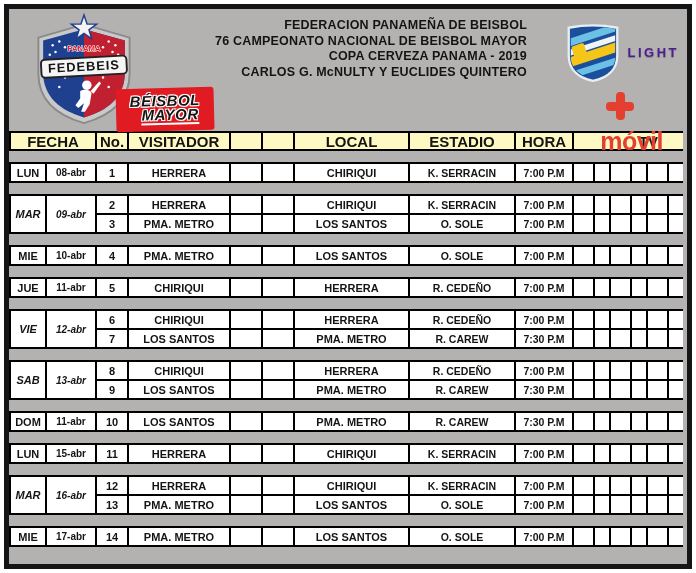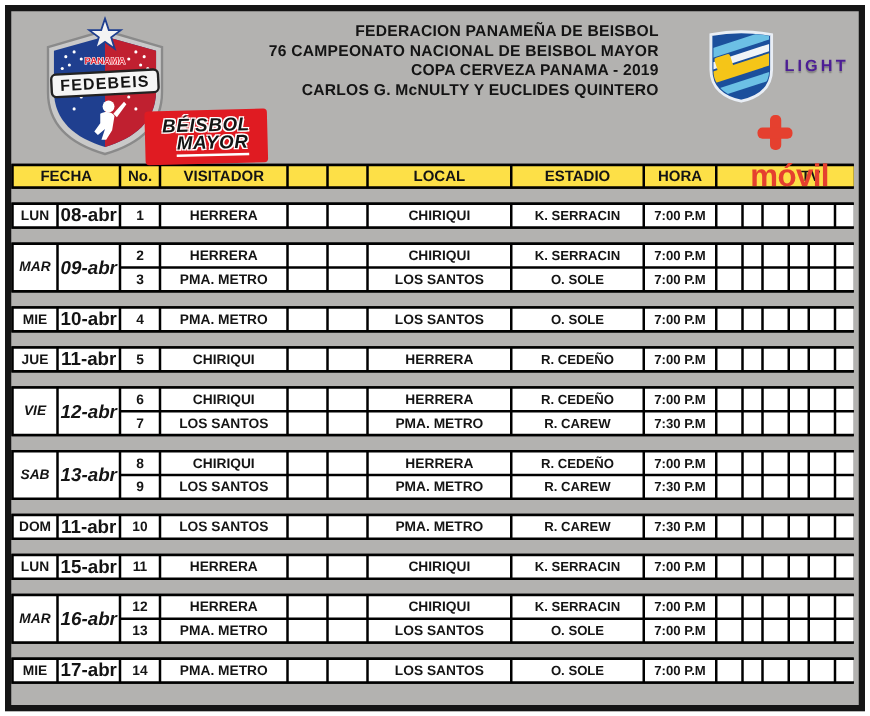--- a/index.html
+++ b/index.html
@@ -39,25 +39,25 @@
   .schedule { padding:0; }
   .block {
     display:grid;
     grid-template-columns:34px 48px 30px 100px 30px 30px 113px 104px 56px 19px 14px 19px 14px 19px 14px;
     gap:2px; background:#000; border:2px solid #000; margin-bottom:11px;
     grid-auto-rows:17px; width:674px; box-sizing:border-box;
   }
   .block.header-row { grid-auto-rows:16px; }
   .cell { background:#fff; display:flex; align-items:center; justify-content:center;
           font-weight:bold; font-size:11px; color:#141414; overflow:hidden; white-space:nowrap; }
-  .header-row .cell { background:#fde047; font-size:12px; }
+  .header-row .cell { background:#fef9c3; font-size:15px; }
   .span-fecha { grid-column:1 / span 2; }
   .span-tv { grid-column:10 / span 6;padding-left:40px; }
   .span2 { grid-row:span 2;font-style:italic; }
-  .cell.date { font-size:15px; }
+  .cell.date { font-size:10px; }
   .cell.estadio, .cell.hora { font-size:10.5px; }
 </style>
 </head>
 <body>
 
 <div class="frame">
 
   <div class="topheader">
 
     <svg class="fedebeis-logo" width="122" height="114" viewBox="0 0 120 120">

